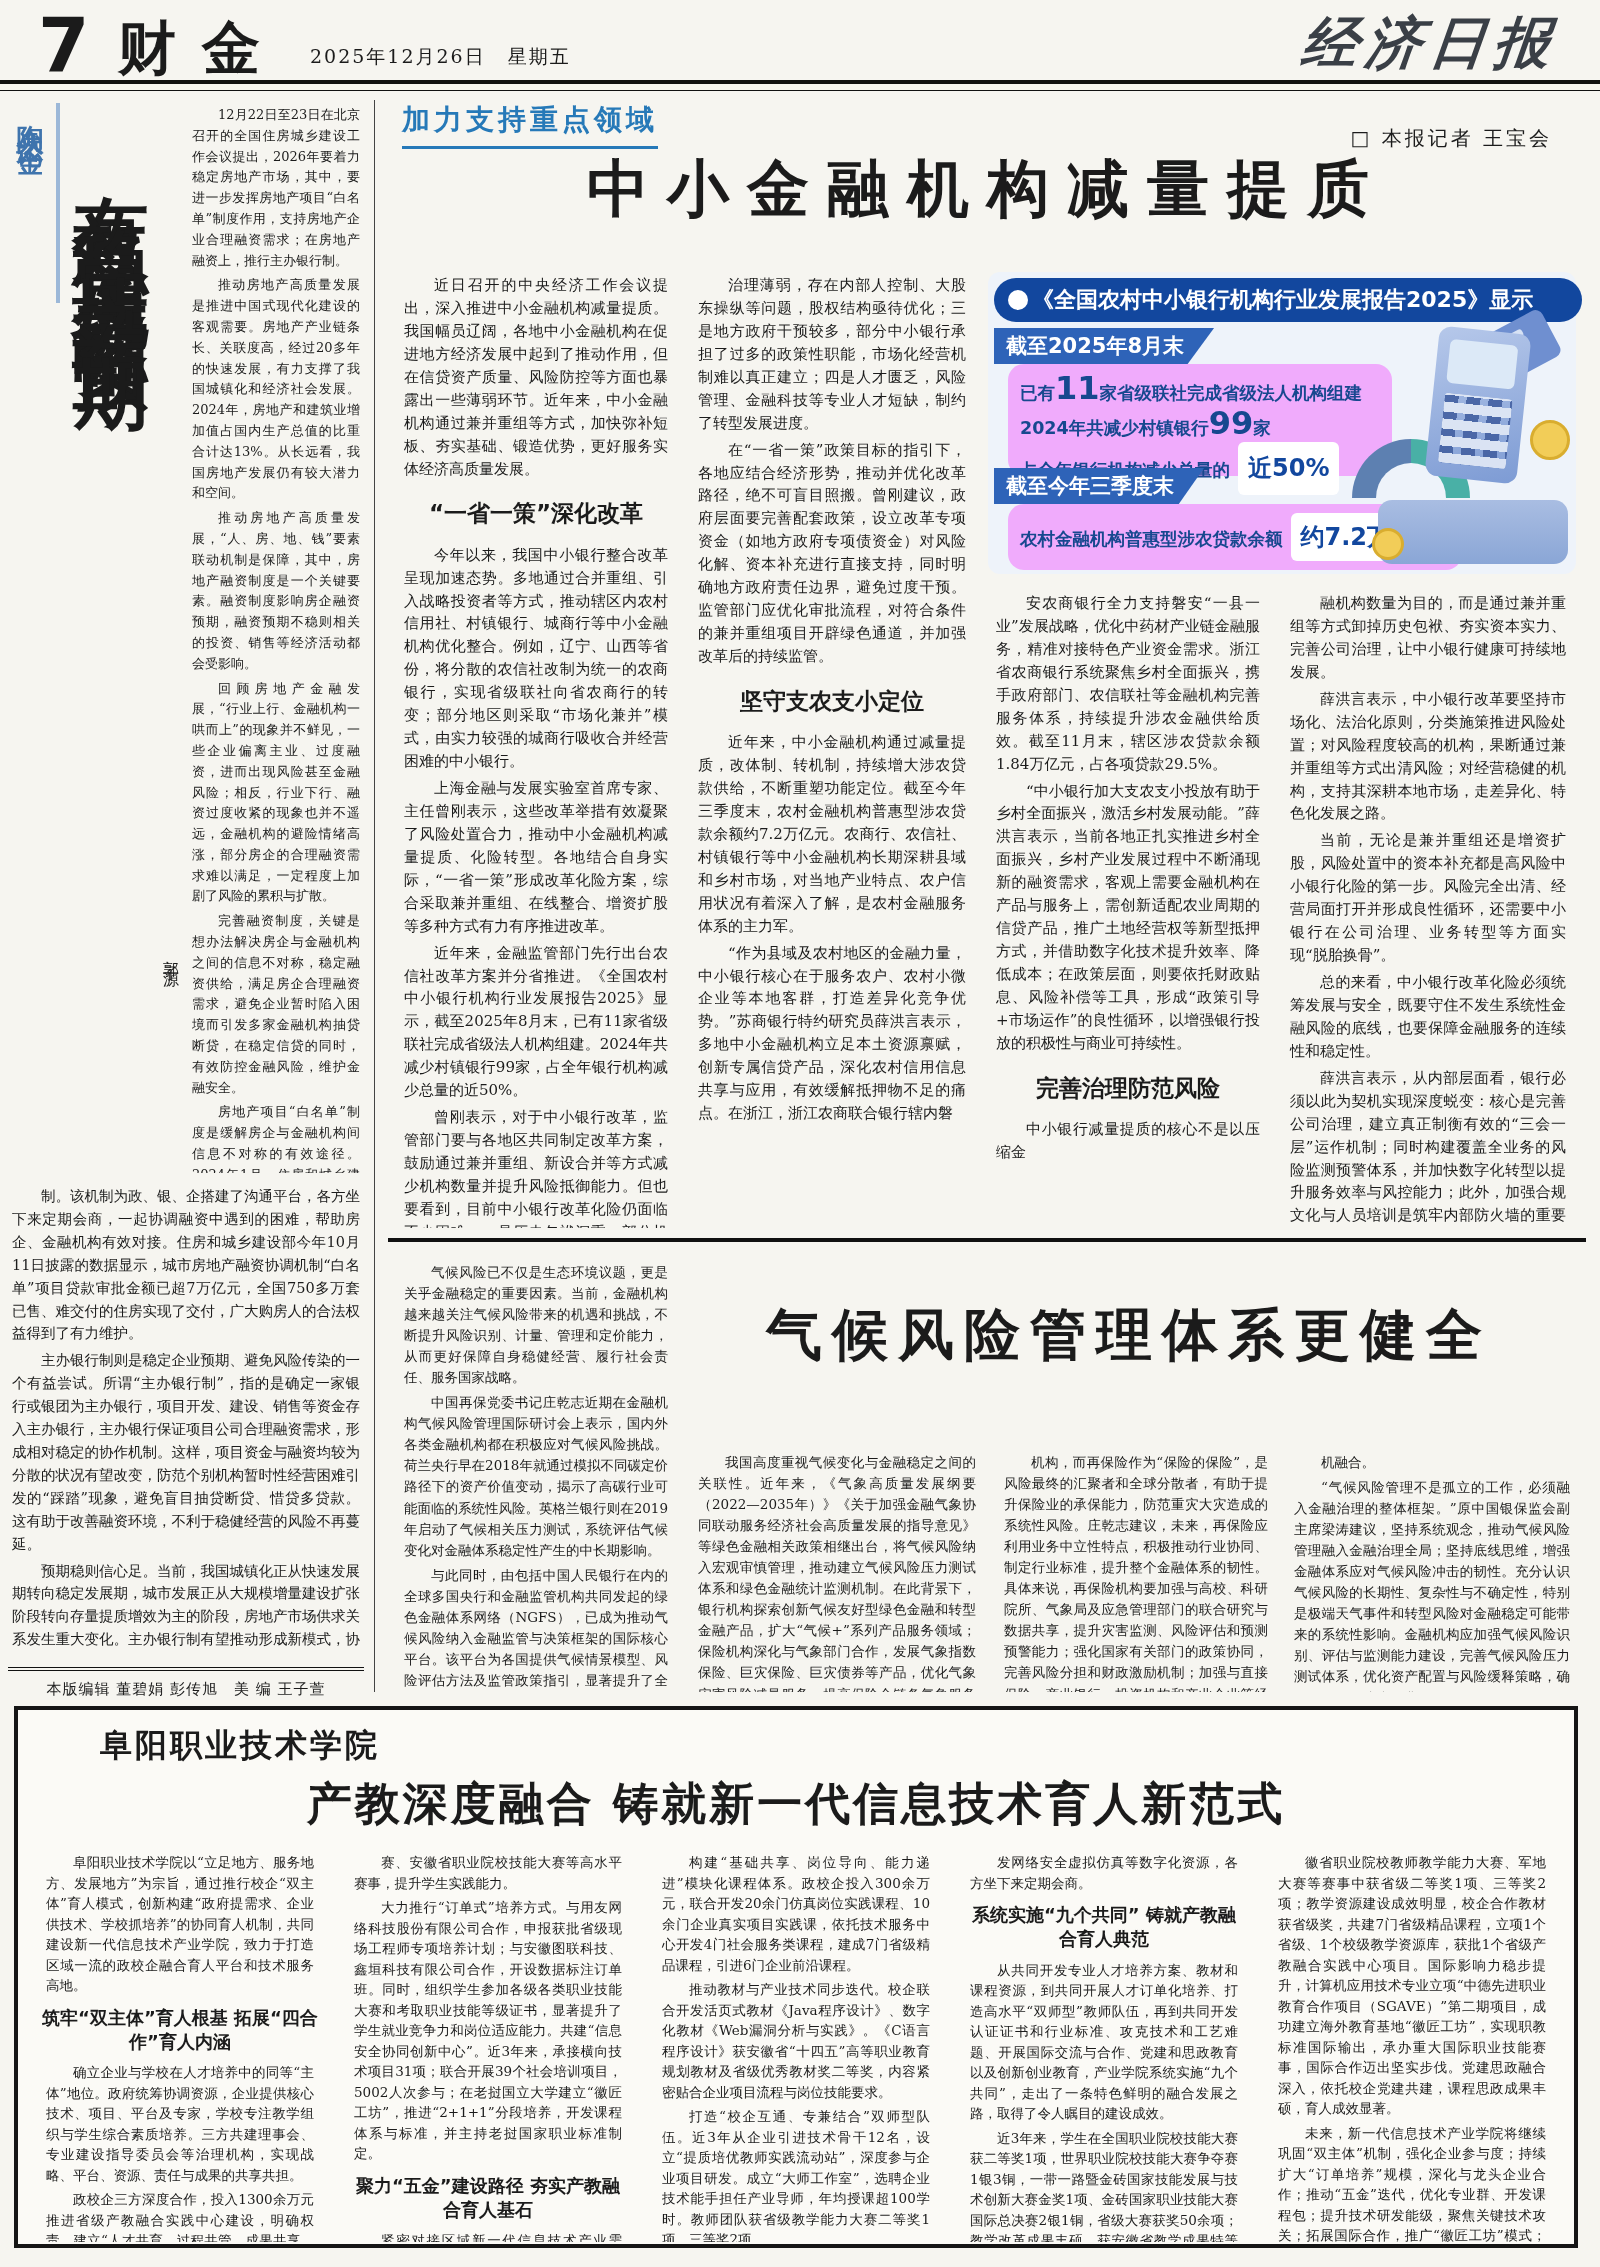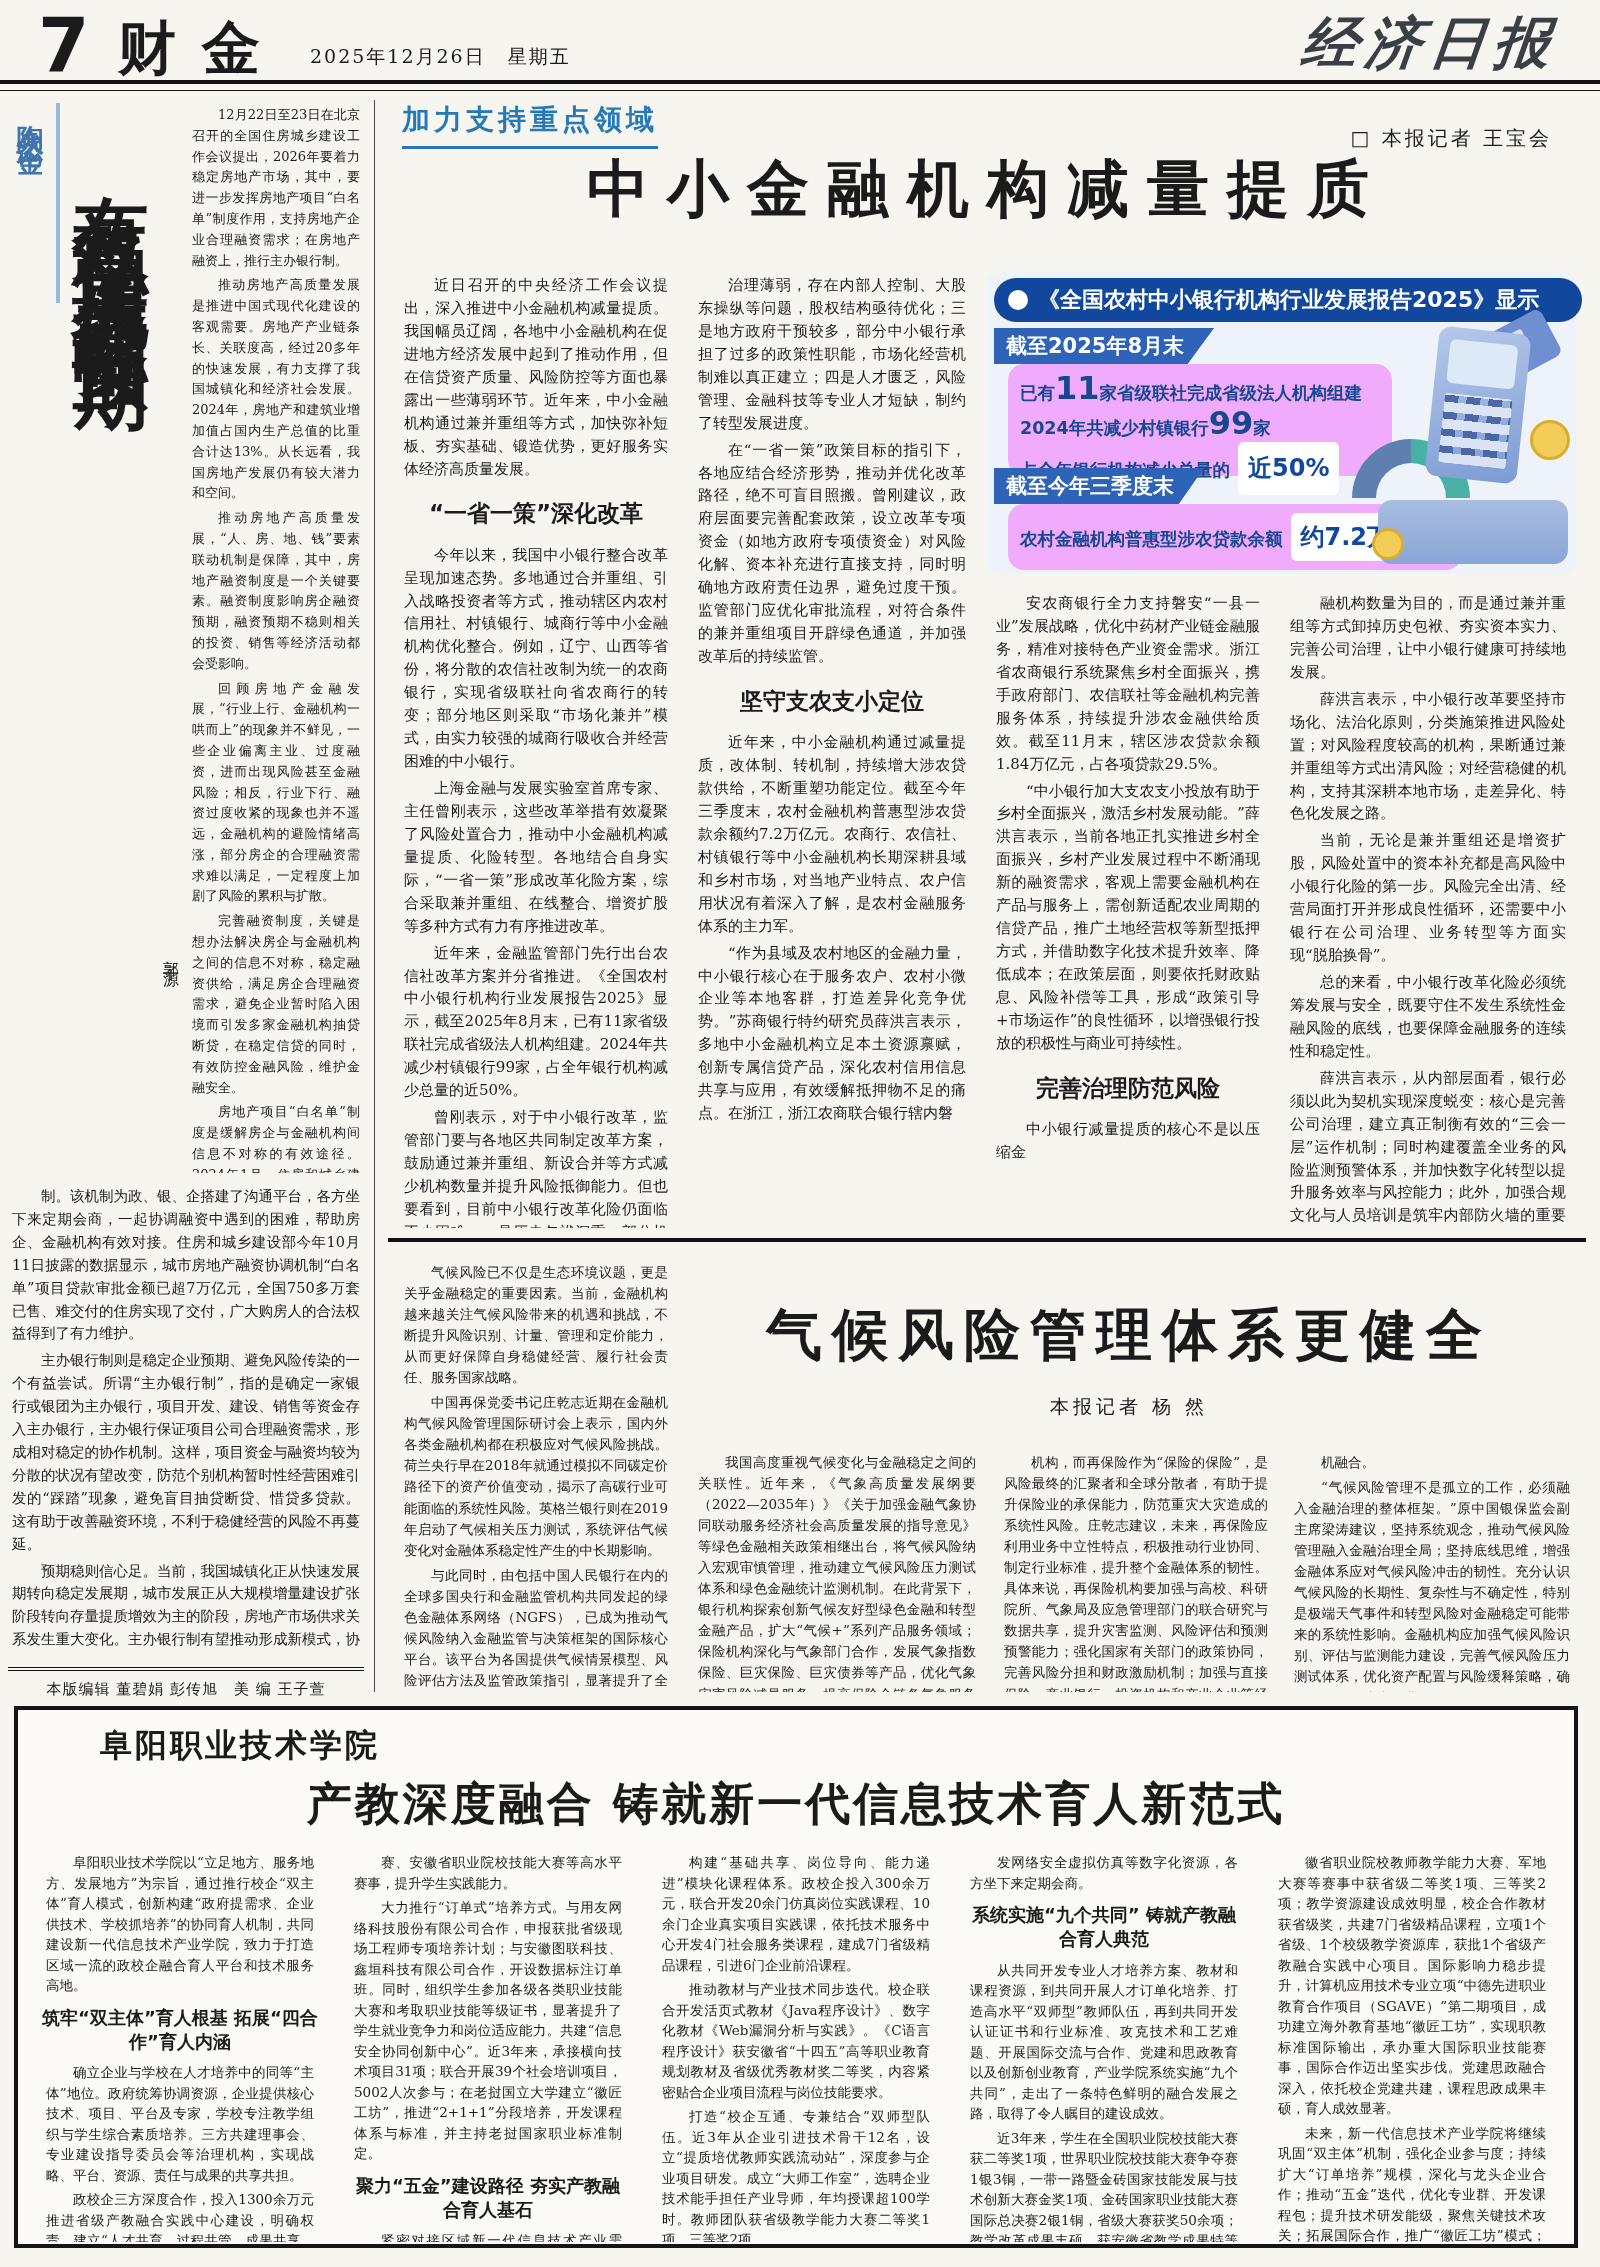--- a/index.html
+++ b/index.html
@@ -43,21 +43,21 @@
   .m-body{position:absolute;left:0;top:175px;width:1198px;height:962px;}
   .mc{font-size:15px;line-height:1.53;}
   .mc1{left:12px;top:0;width:272px;height:958px;}
   .mc2{left:306px;top:0;width:276px;height:958px;}
   .mc3{left:604px;top:318px;width:272px;height:640px;}
   .mc4{left:898px;top:318px;width:284px;height:640px;}
   
   .ig{position:absolute;left:600px;top:2px;width:588px;height:302px;background:#eef3fa;border-radius:12px;}
   .ig-header{position:absolute;left:6px;top:6px;width:560px;background:#12479e;color:#fff;border-radius:26px;
              font-family:"DejaVu Sans",sans-serif;font-weight:700;font-size:22px;
-             padding:7px 14px;display:flex;align-items:center;gap:10px;}
+             padding:7px 14px;display:flex;align-items:center;gap:4px;}
   .ig-dot{width:20px;height:20px;border-radius:50%;background:#fff;flex:0 0 auto;}
   .ig-label{position:absolute;background:#2e63b8;color:#fff;font-family:"DejaVu Sans",sans-serif;
             font-weight:700;font-size:21px;padding:4px 30px 4px 12px;
             clip-path:polygon(0 0,100% 0,88% 100%,0 100%);}
   .ig-lab1{left:6px;top:56px;}
   .ig-lab2{left:6px;top:196px;}
   .ig-body{position:absolute;background:#f0abfc;border-radius:16px;color:#17488f;
            font-family:"DejaVu Sans",sans-serif;font-weight:700;}
   .ig-b1{left:20px;top:92px;width:360px;height:96px;padding:8px 12px;font-size:17.5px;line-height:1.55;}
   .ig-b2{left:20px;top:232px;width:430px;height:48px;padding:9px 12px;font-size:17.5px;}
@@ -213,21 +213,20 @@
     </div>
   </div>
 
   <div class="climate">
     <div class="txtcol cc cc1">
         <p class="para">气候风险已不仅是生态环境议题，更是关乎金融稳定的重要因素。当前，金融机构越来越关注气候风险带来的机遇和挑战，不断提升风险识别、计量、管理和定价能力，从而更好保障自身稳健经营、履行社会责任、服务国家战略。</p>
         <p class="para">中国再保党委书记庄乾志近期在金融机构气候风险管理国际研讨会上表示，国内外各类金融机构都在积极应对气候风险挑战。荷兰央行早在2018年就通过模拟不同碳定价路径下的资产价值变动，揭示了高碳行业可能面临的系统性风险。英格兰银行则在2019年启动了气候相关压力测试，系统评估气候变化对金融体系稳定性产生的中长期影响。</p>
         <p class="para">与此同时，由包括中国人民银行在内的全球多国央行和金融监管机构共同发起的绿色金融体系网络（NGFS），已成为推动气候风险纳入金融监管与决策框架的国际核心平台。该平台为各国提供气候情景模型、风险评估方法及监管政策指引，显著提升了全球气候治理的协同性和科学性。</p>
       </div>
     <div class="c-head">气候风险管理体系更健全</div>
-    <div class="c-byline">本报记者 杨 然</div>
     <div class="txtcol cc cc2">
         <p class="para">我国高度重视气候变化与金融稳定之间的关联性。近年来，《气象高质量发展纲要（2022—2035年）》《关于加强金融气象协同联动服务经济社会高质量发展的指导意见》等绿色金融相关政策相继出台，将气候风险纳入宏观审慎管理，推动建立气候风险压力测试体系和绿色金融统计监测机制。在此背景下，银行机构探索创新气候友好型绿色金融和转型金融产品，扩大“气候+”系列产品服务领域；保险机构深化与气象部门合作，发展气象指数保险、巨灾保险、巨灾债券等产品，优化气象灾害风险减量服务，提高保险全链条气象服务水平。</p>
       </div>
     <div class="txtcol cc cc3">
         <p class="para">机构，而再保险作为“保险的保险”，是风险最终的汇聚者和全球分散者，有助于提升保险业的承保能力，防范重灾大灾造成的系统性风险。庄乾志建议，未来，再保险应利用业务中立性特点，积极推动行业协同、制定行业标准，提升整个金融体系的韧性。具体来说，再保险机构要加强与高校、科研院所、气象局及应急管理部门的联合研究与数据共享，提升灾害监测、风险评估和预测预警能力；强化国家有关部门的政策协同，完善风险分担和财政激励机制；加强与直接保险、商业银行、投资机构和产业企业等经营主体合作，通过保险保障、绿色信贷、可持续投资等手段，将气候风险管理与绿色发展有</p>
       </div>
     <div class="txtcol cc cc4">
         <p class="para">机融合。</p>
         <p class="para">“气候风险管理不是孤立的工作，必须融入金融治理的整体框架。”原中国银保监会副主席梁涛建议，坚持系统观念，推动气候风险管理融入金融治理全局；坚持底线思维，增强金融体系应对气候风险冲击的韧性。充分认识气候风险的长期性、复杂性与不确定性，特别是极端天气事件和转型风险对金融稳定可能带来的系统性影响。金融机构应加强气候风险识别、评估与监测能力建设，完善气候风险压力测试体系，优化资产配置与风险缓释策略，确保在气候环境变化背景下依然能够稳健运营，守住不发生系统性金融风险的底线。</p>
       </div>

